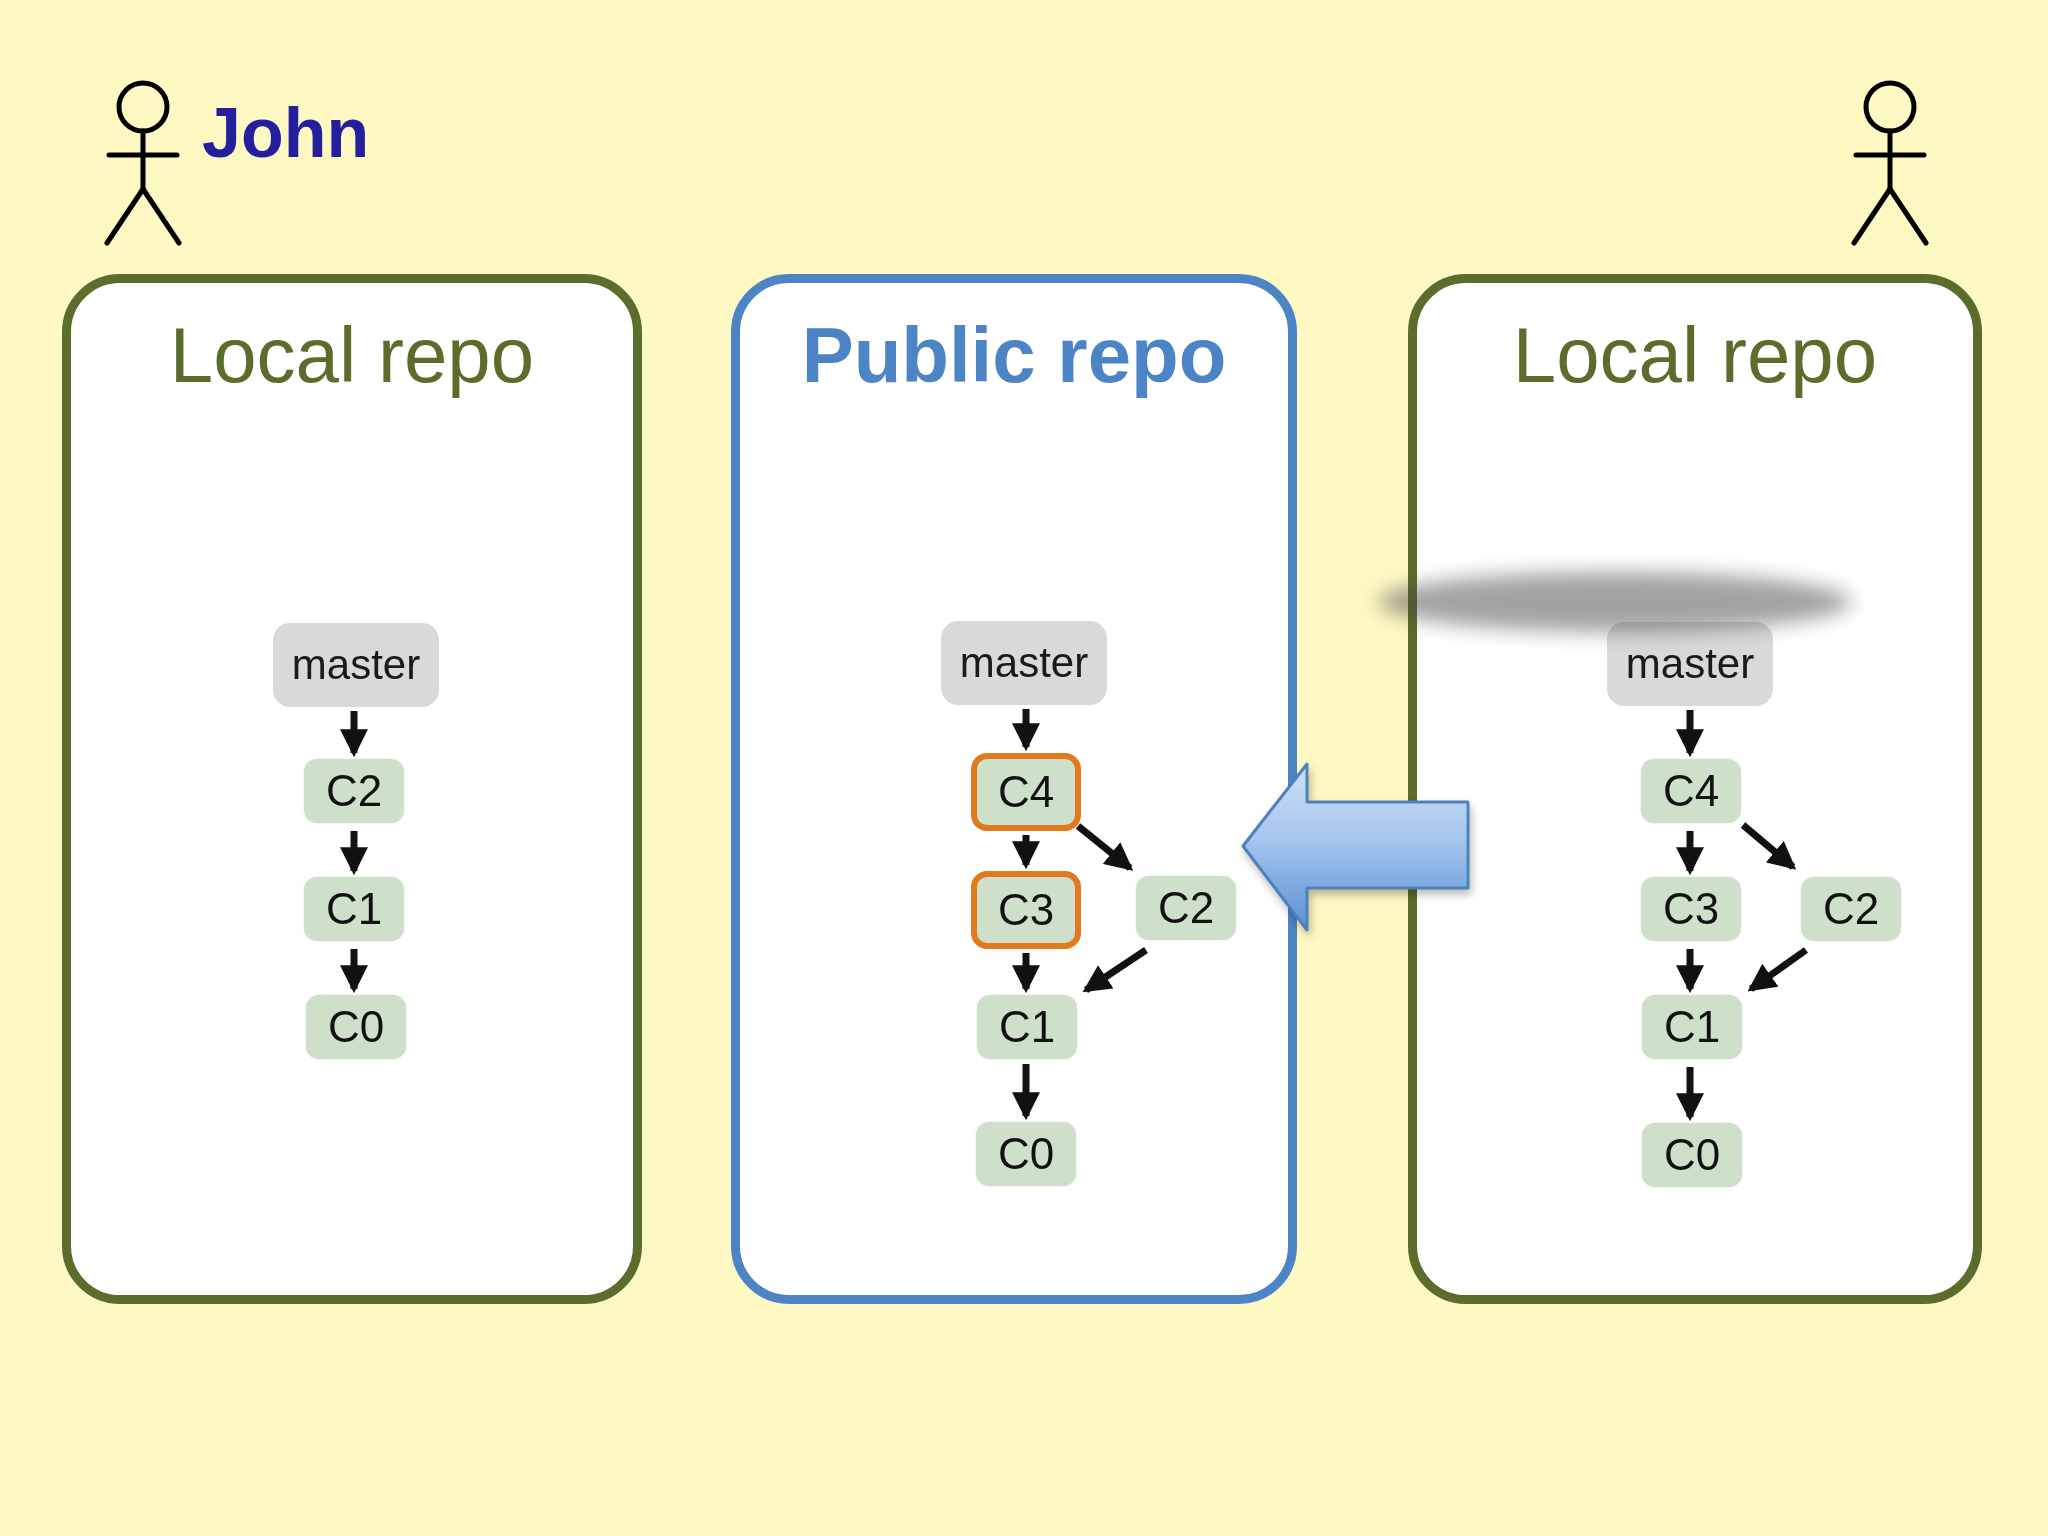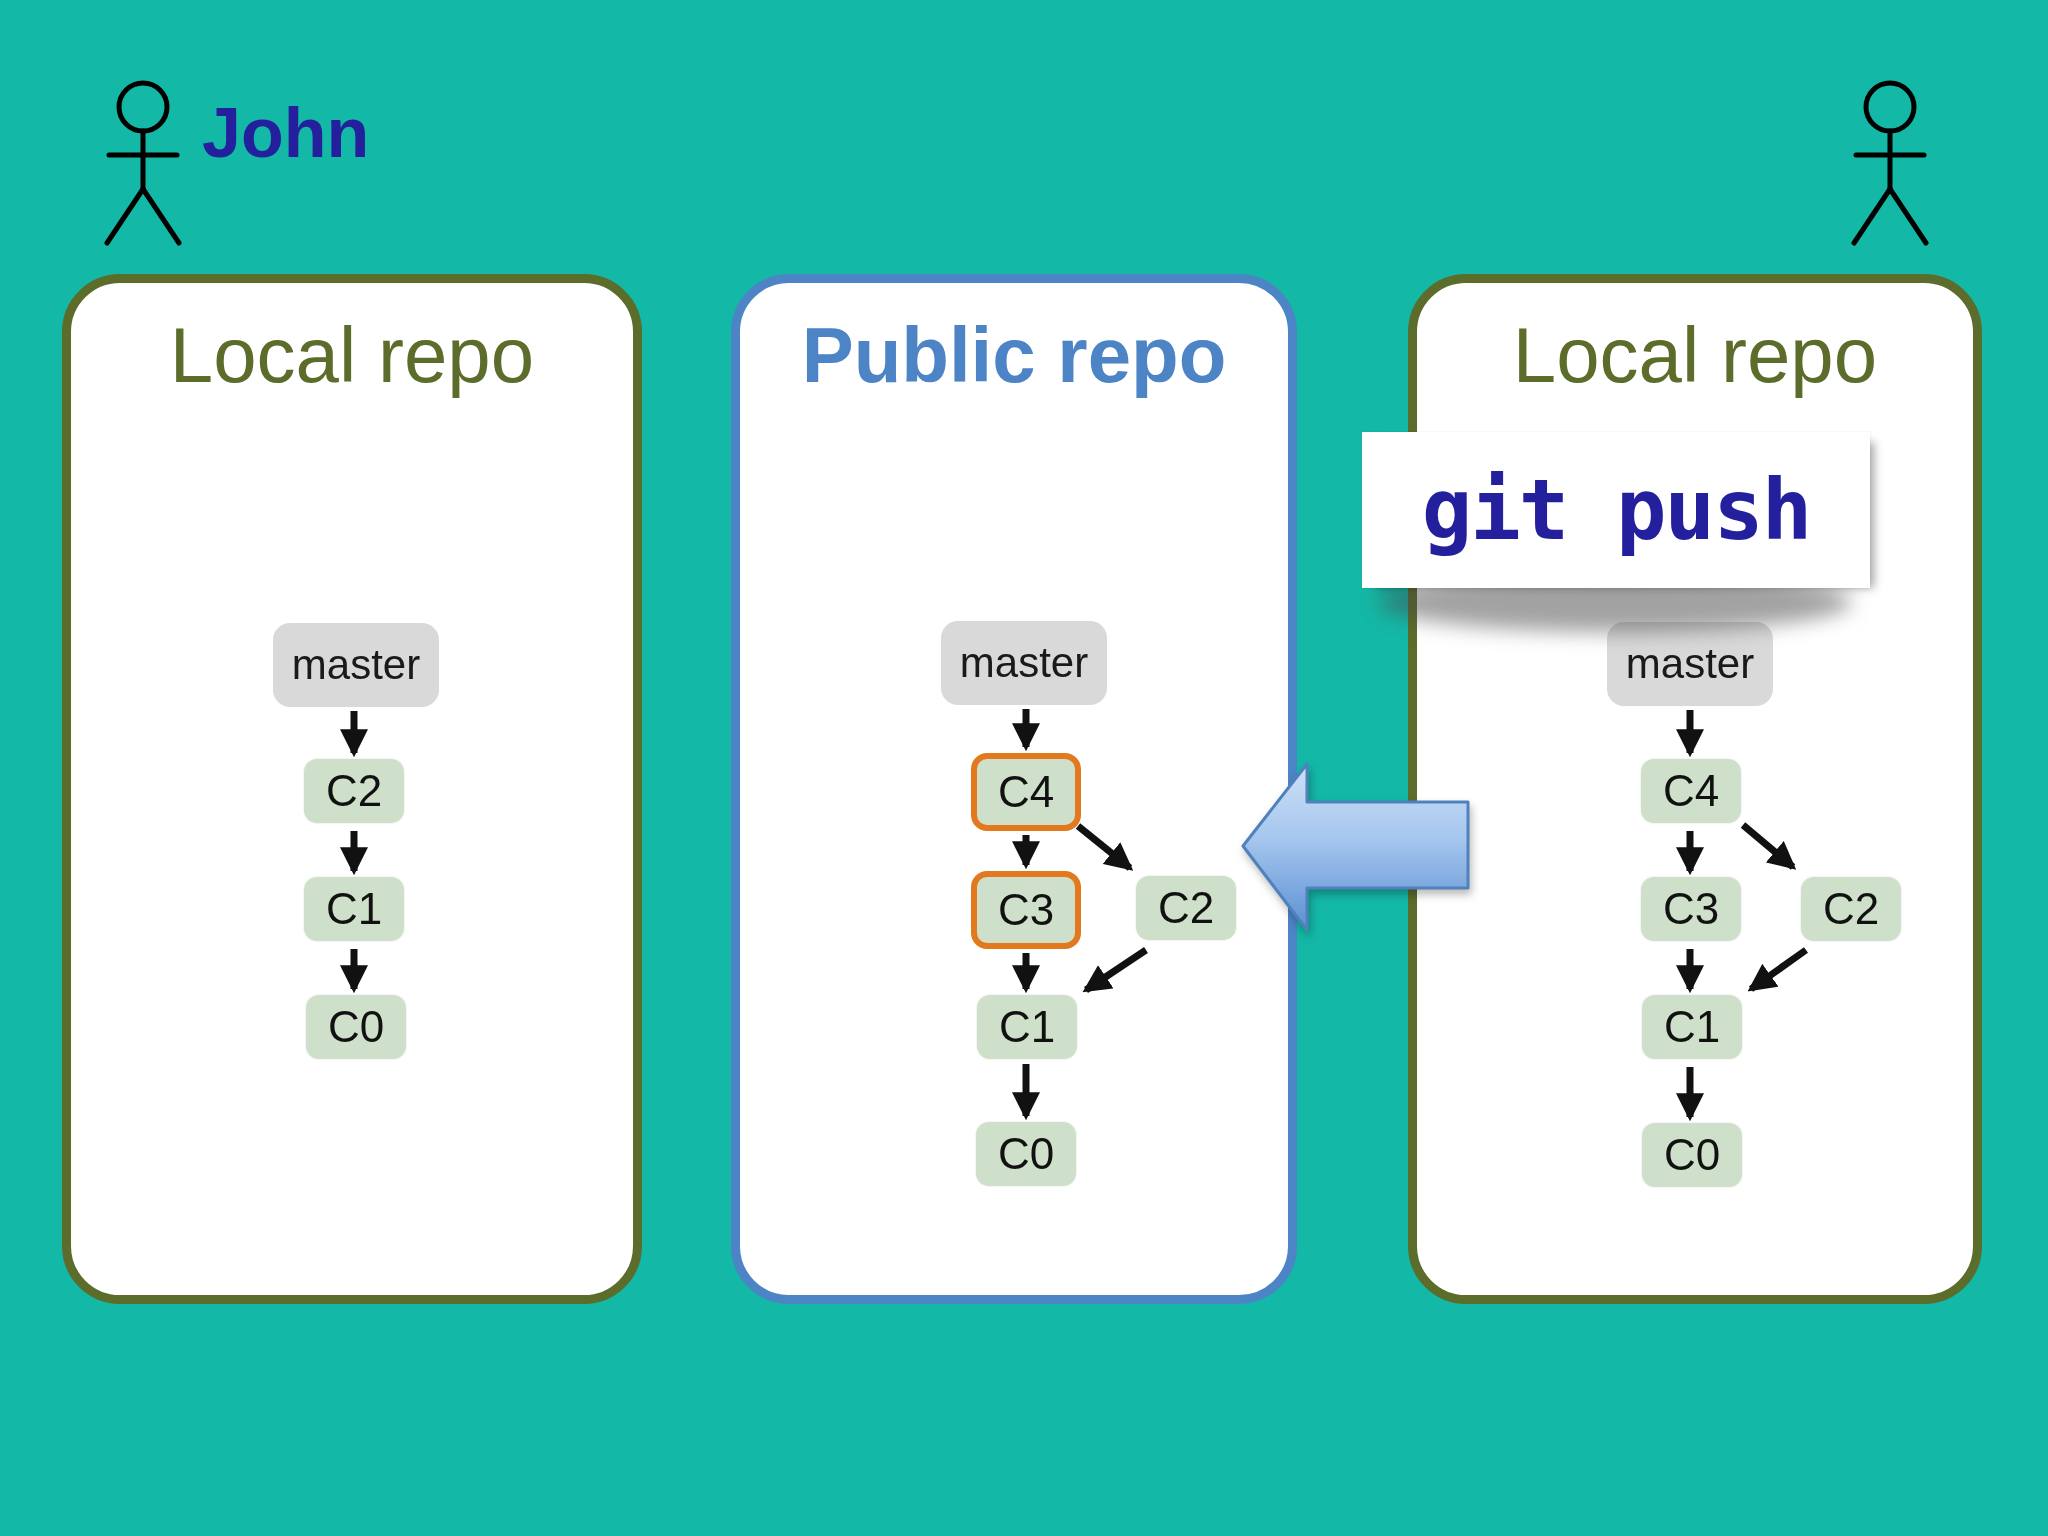--- a/index.html
+++ b/index.html
@@ -1,18 +1,18 @@
 <!DOCTYPE html>
 <html style="--olive: #5b6c2b; --blue: #4c84c6; --navy: #241f9c; --green-fill: #cfe0ca; --gray-fill: #d9d9d9; --orange: #e2791e; --edge-black: #111111; --arrow-top: #cfe0f6; --arrow-mid: #a5c6ee; --arrow-bottom: #5b8fd3; --arrow-stroke: #4f81bd;"><head>
 <meta charset="utf-8">
 <style>
   html,body{margin:0;padding:0;background:#ffffff;}
   body{width:2048px;height:1536px;position:relative;overflow:hidden;
        font-family:"Liberation Sans",sans-serif;}
-  #canvas{position:absolute;left:0;top:0;width:2048px;height:1536px;background:#14b8a6;}
+  #canvas{position:absolute;left:0;top:0;width:2048px;height:1536px;background:#fef9c3;}
 
   
   .figure{position:absolute;width:100px;height:180px;}
   .figure circle,.figure line{stroke:#000;stroke-width:5;fill:none;stroke-linecap:round;}
 
   .person-name{position:absolute;font-size:70px;font-weight:bold;color:var(--navy);line-height:1;}
 
   
   .repo-box{position:absolute;top:274px;height:1030px;border-radius:58px;
             background:#fff;box-sizing:border-box;z-index:1;}
@@ -132,17 +132,14 @@
       <line class="edge" x1="1690" y1="949" x2="1690" y2="989" marker-end="url(#ah)"></line>
       <line class="edge" x1="1690" y1="1067" x2="1690" y2="1117" marker-end="url(#ah)"></line>
       <line class="edge" x1="1743" y1="825" x2="1793" y2="867" marker-end="url(#ah)"></line>
       <line class="edge" x1="1806" y1="950" x2="1751" y2="989" marker-end="url(#ah)"></line>
     </g>
 
     <polygon class="push-arrow-shape" points="1468,802 1307,802 1307,764 1243,846 1307,930 1307,888 1468,888"></polygon>
   </svg>
 
   <div class="cmd-shadow"></div>
-  <div class="cmd-card">
-    <span class="cmd-text">git push</span>
-  </div>
 
 </div>
 
 </body></html>

